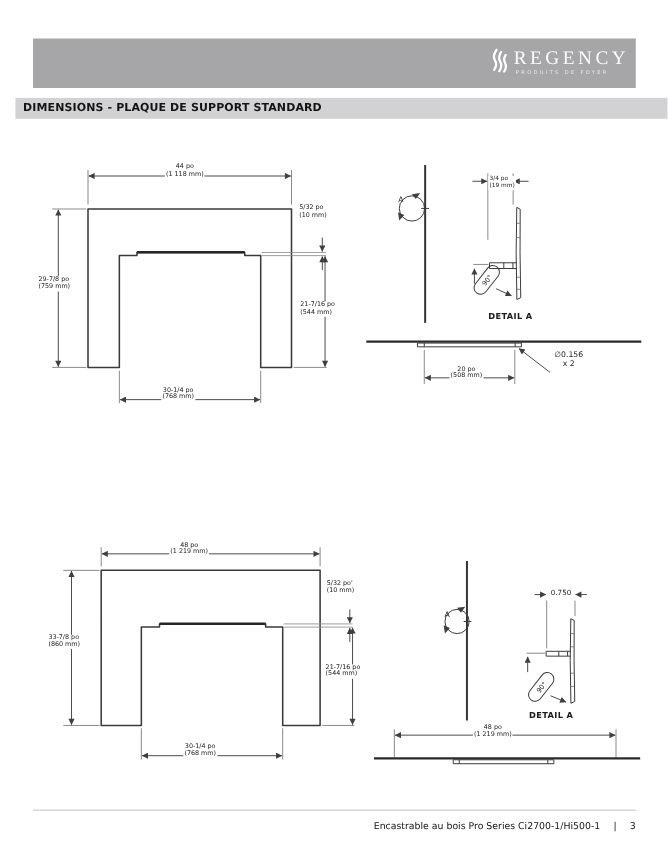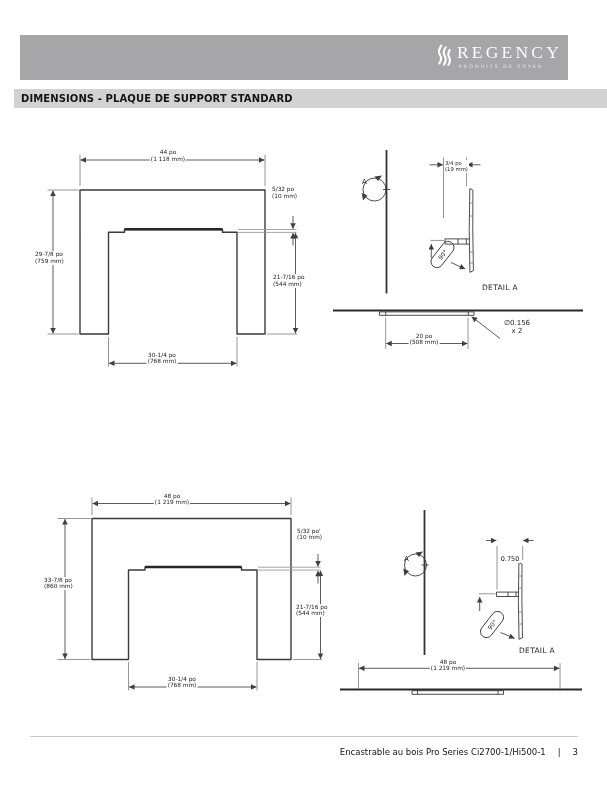--- a/index.html
+++ b/index.html
@@ -1,20 +1,20 @@
 <!DOCTYPE html>
 <html><head>
 <meta charset="utf-8">
 <style>
   html,body { margin:0; padding:0; background:#fff; }
   .page { position:relative; width:607px; height:788px; background:#fff; overflow:hidden;
           font-family:"DejaVu Sans","Liberation Sans",sans-serif; color:#1b1b1b; }
 
   
-  .hbar { position:absolute; left:20px; top:35px; width:548px; height:45px; background:#a6a6a8; z-index:2; }
+  .hbar { position:absolute; left:30px; top:35px; width:548px; height:45px; background:#a6a6a8; z-index:2; }
   .logo { position:absolute; right:6px; top:7px; display:flex; gap:4px; align-items:flex-start; }
   .brand { font-family:"Liberation Serif","DejaVu Serif",serif; font-size:17.5px; letter-spacing:3.2px;
            line-height:20px; color:#fcfcfc; font-weight:400; }
   .tagline { font-size:4.6px; letter-spacing:2.15px; color:#e9e9ec; margin-top:1.5px; padding-left:2px; }
 
   
   .secbar { position:absolute; left:14px; width:596px; height:19px; background:#d2d2d4; z-index:2;
             font-size:10px; font-weight:bold; line-height:19px; color:#141414; padding-left:7px;
             box-sizing:border-box; letter-spacing:0.1px; }
 
@@ -28,23 +28,23 @@
   .thin { stroke:#3a3a3a; stroke-width:0.9; fill:none; }
   .wall { stroke:#333333; stroke-width:1.8; fill:none; }
   .heavy{ stroke:#2a2a2a; stroke-width:2; fill:none; }
   .svgtxt { font:6px "DejaVu Sans",sans-serif; fill:#1b1b1b; }
 
   
   .lbl { position:absolute; font-size:5.8px; line-height:1.2; color:#1b1b1b; white-space:pre-line;
          background:#fff; padding:0 1px; z-index:3; }
   .ctr { transform:translateX(-50%); text-align:center; }
   .nobg { background:transparent; }
-  .b75 { font-size:7.5px; font-weight:normal; letter-spacing:0.3px;margin-left:36px; }
+  .b75 { font-size:7.5px; font-weight:bold; letter-spacing:0.3px; }
   .f7  { font-size:7px; }
-  .f65 { font-size:6.5px;margin-top:20px; }
+  .f65 { font-size:6.5px; }
   .f53 { font-size:5.3px; }
 
   
   .footrule { position:absolute; left:30px; top:736px; width:548px; border-top:1px solid #c9c9c9; z-index:2; }
   .footer { position:absolute; right:29px; top:747px; display:flex; column-gap:12px; align-items:baseline;
             font-size:8.5px; color:#141414; z-index:2; }
 </style>
 </head>
 <body>
 

